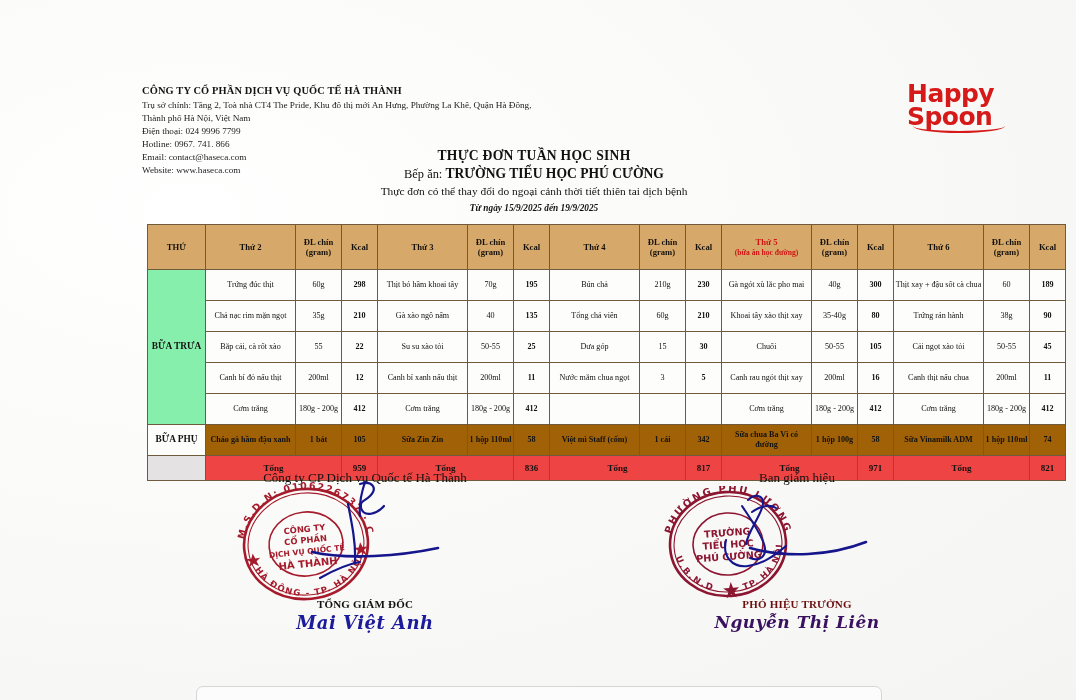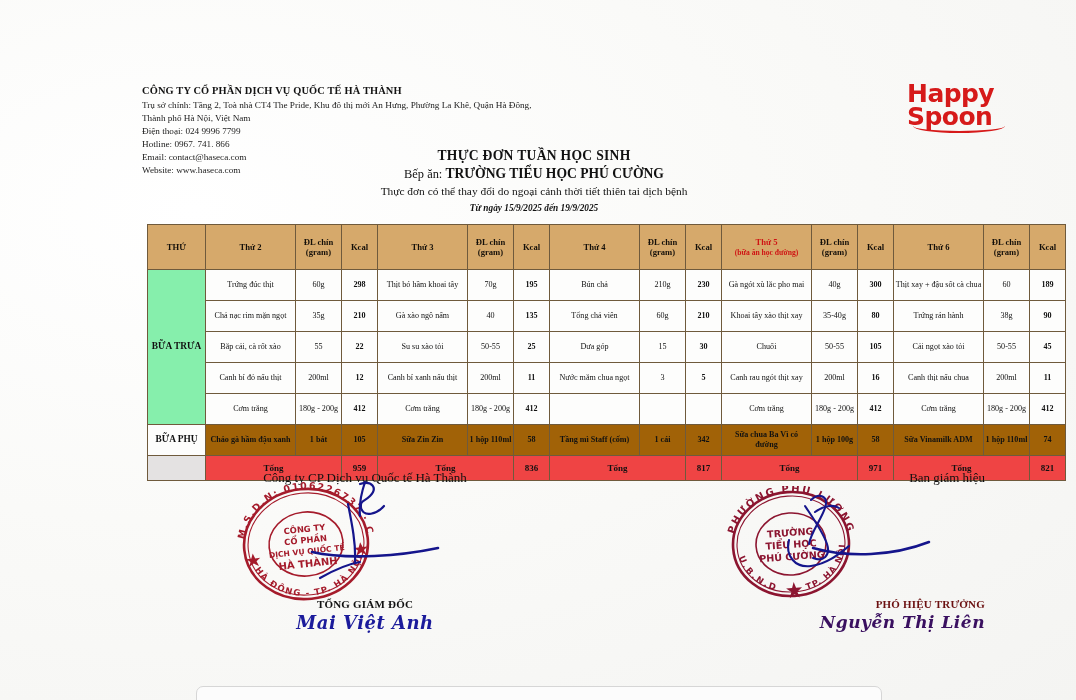--- a/index.html
+++ b/index.html
@@ -80,21 +80,21 @@
   tr.snack td{background:#a16207;font-weight:bold;}
   tr.snack td.daycol{background:#fdfdfc;font-weight:bold;}
   tr.total td{background:#ef4444;font-weight:bold;font-size:9px;height:20px;}
   tr.total td.blank{background:#e4e2e2;}
   td.num{font-weight:bold;}
   td.dish{font-size:8.1px;}
 
   
   .sigs{position:absolute;left:0;top:470px;width:100%;height:200px;}
   .sig-left{position:absolute;left:200px;top:0;width:330px;text-align:center;}
-  .sig-right{position:absolute;left:735px;top:0;width:250px;text-align:right;}
+  .sig-right{position:absolute;left:672px;top:0;width:250px;text-align:center;}
   .sig-cap{font-size:13px;font-weight:normal;}
   .sig-role{font-size:11px;font-weight:bold;letter-spacing:.2px;}
   .sig-role.red{color:#6b1010;}
   .sig-name{
     font-family:"DejaVu Serif", serif;font-style:italic;font-weight:bold;
     font-size:18px;color:#1b1b9b;letter-spacing:.5px;margin-top:2px;
   }
   .sig-name.maroon{color:#3a1060;font-size:17px;}
   .stamp-area{position:relative;height:112px;}
 
@@ -304,21 +304,21 @@
         </tr>
 
         <tr class="snack">
           <td class="daycol">BỮA PHỤ</td>
           <td class="dish">Cháo gà hầm đậu xanh</td>
           <td>1 bát</td>
           <td class="num">105</td>
           <td class="dish">Sữa Zin Zin</td>
           <td>1 hộp 110ml</td>
           <td class="num">58</td>
-          <td class="dish">Tầng mì Staff (cốm)</td>
+          <td class="dish">Việt mì Staff (cốm)</td>
           <td>1 cái</td>
           <td class="num">342</td>
           <td class="dish">Sữa chua Ba Vì có đường</td>
           <td>1 hộp 100g</td>
           <td class="num">58</td>
           <td class="dish">Sữa Vinamilk ADM</td>
           <td>1 hộp 110ml</td>
           <td class="num">74</td>
         </tr>
 

